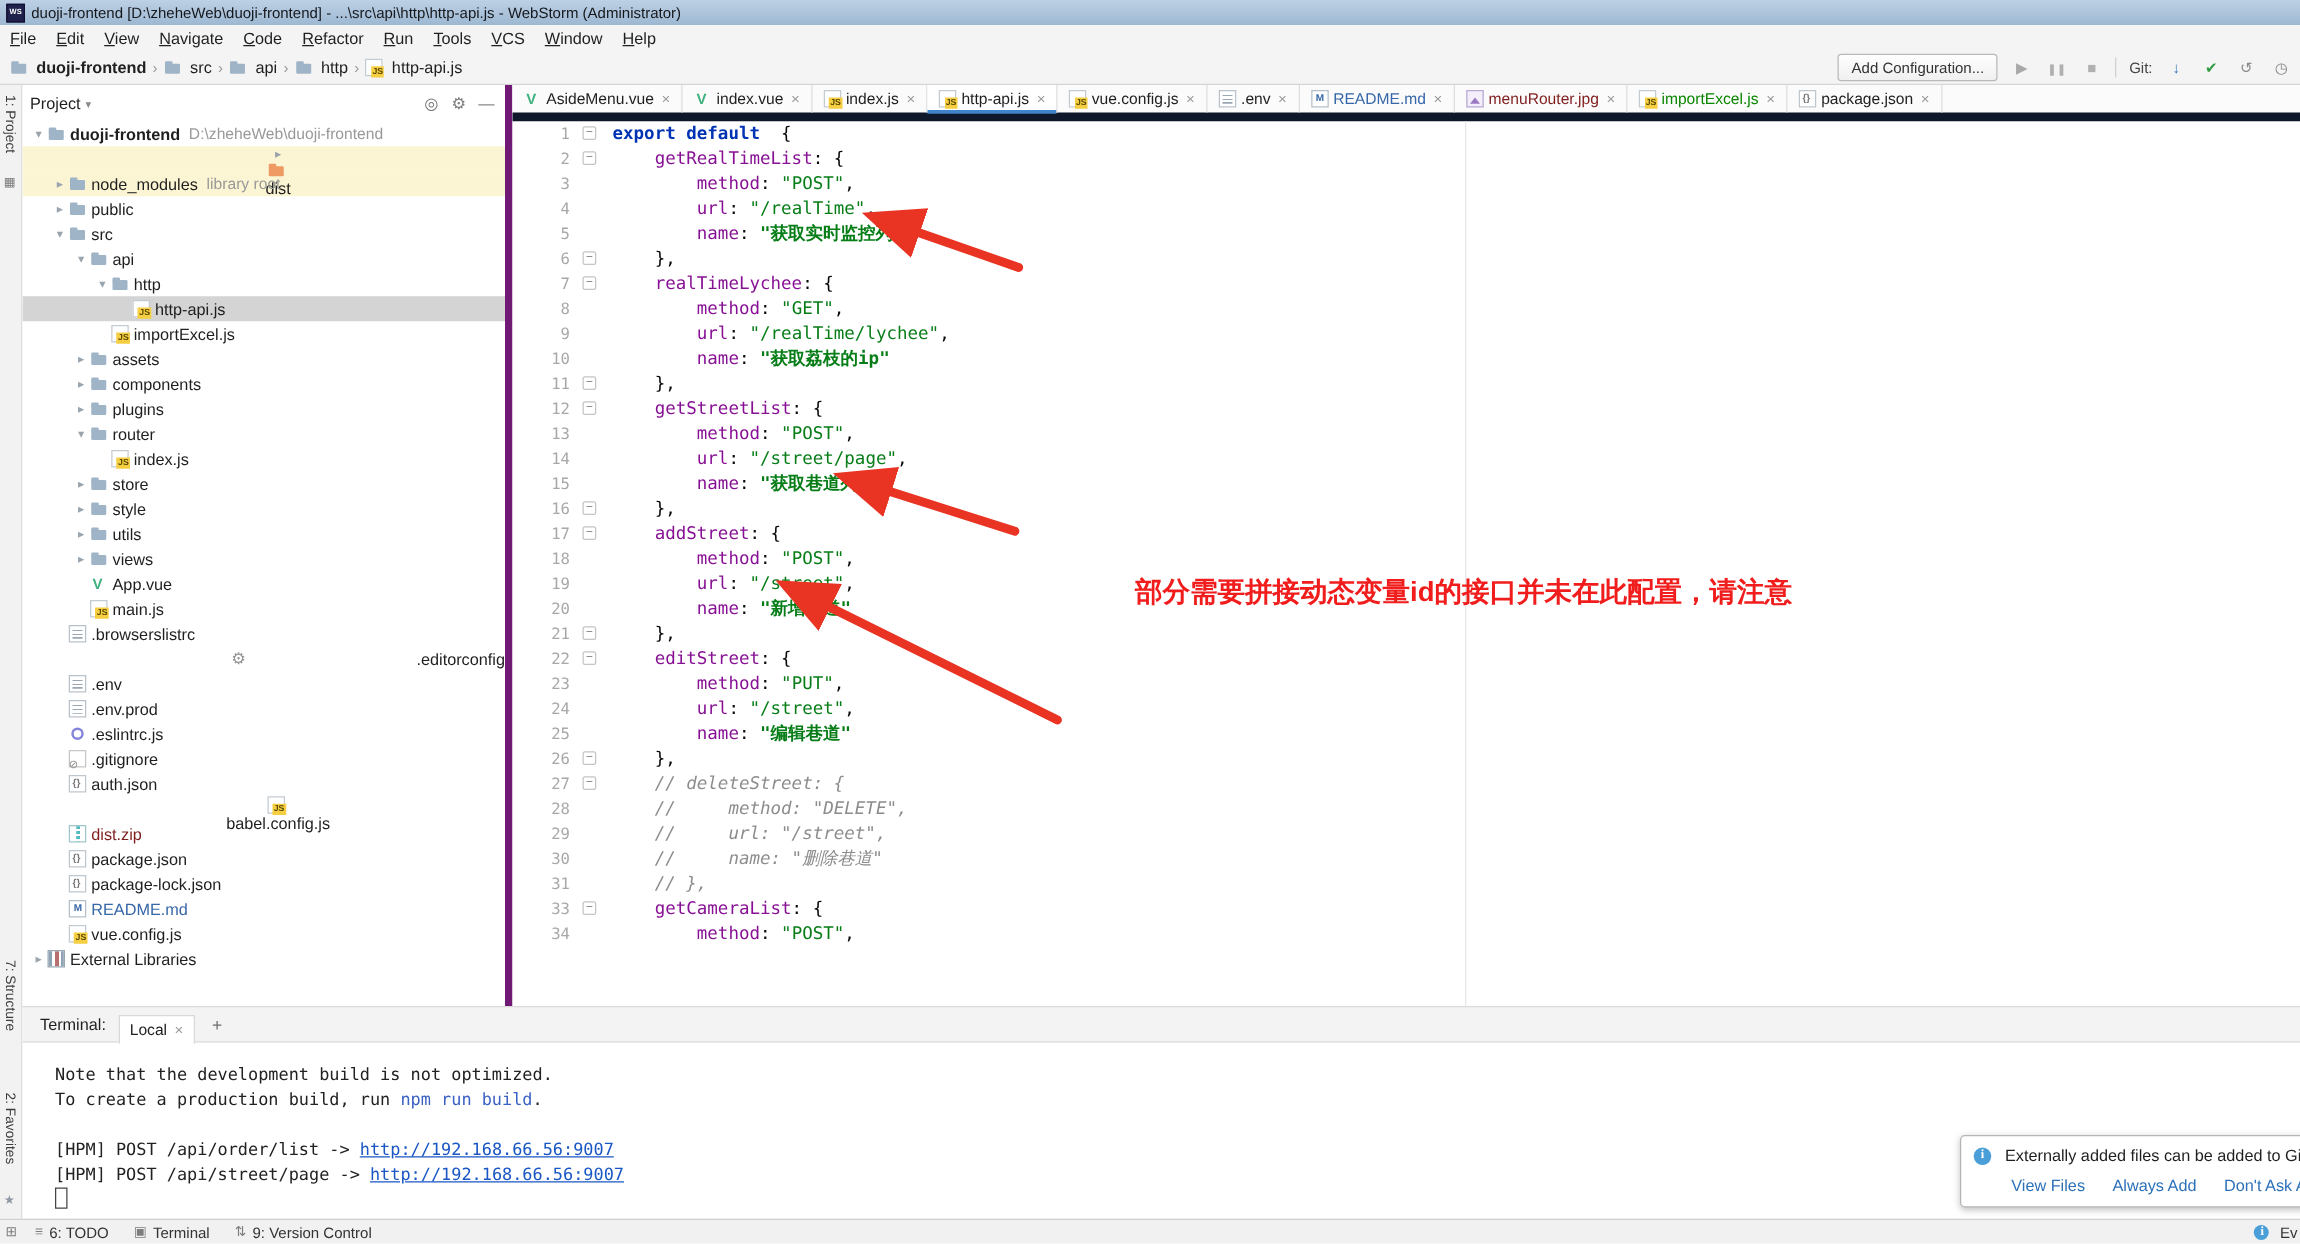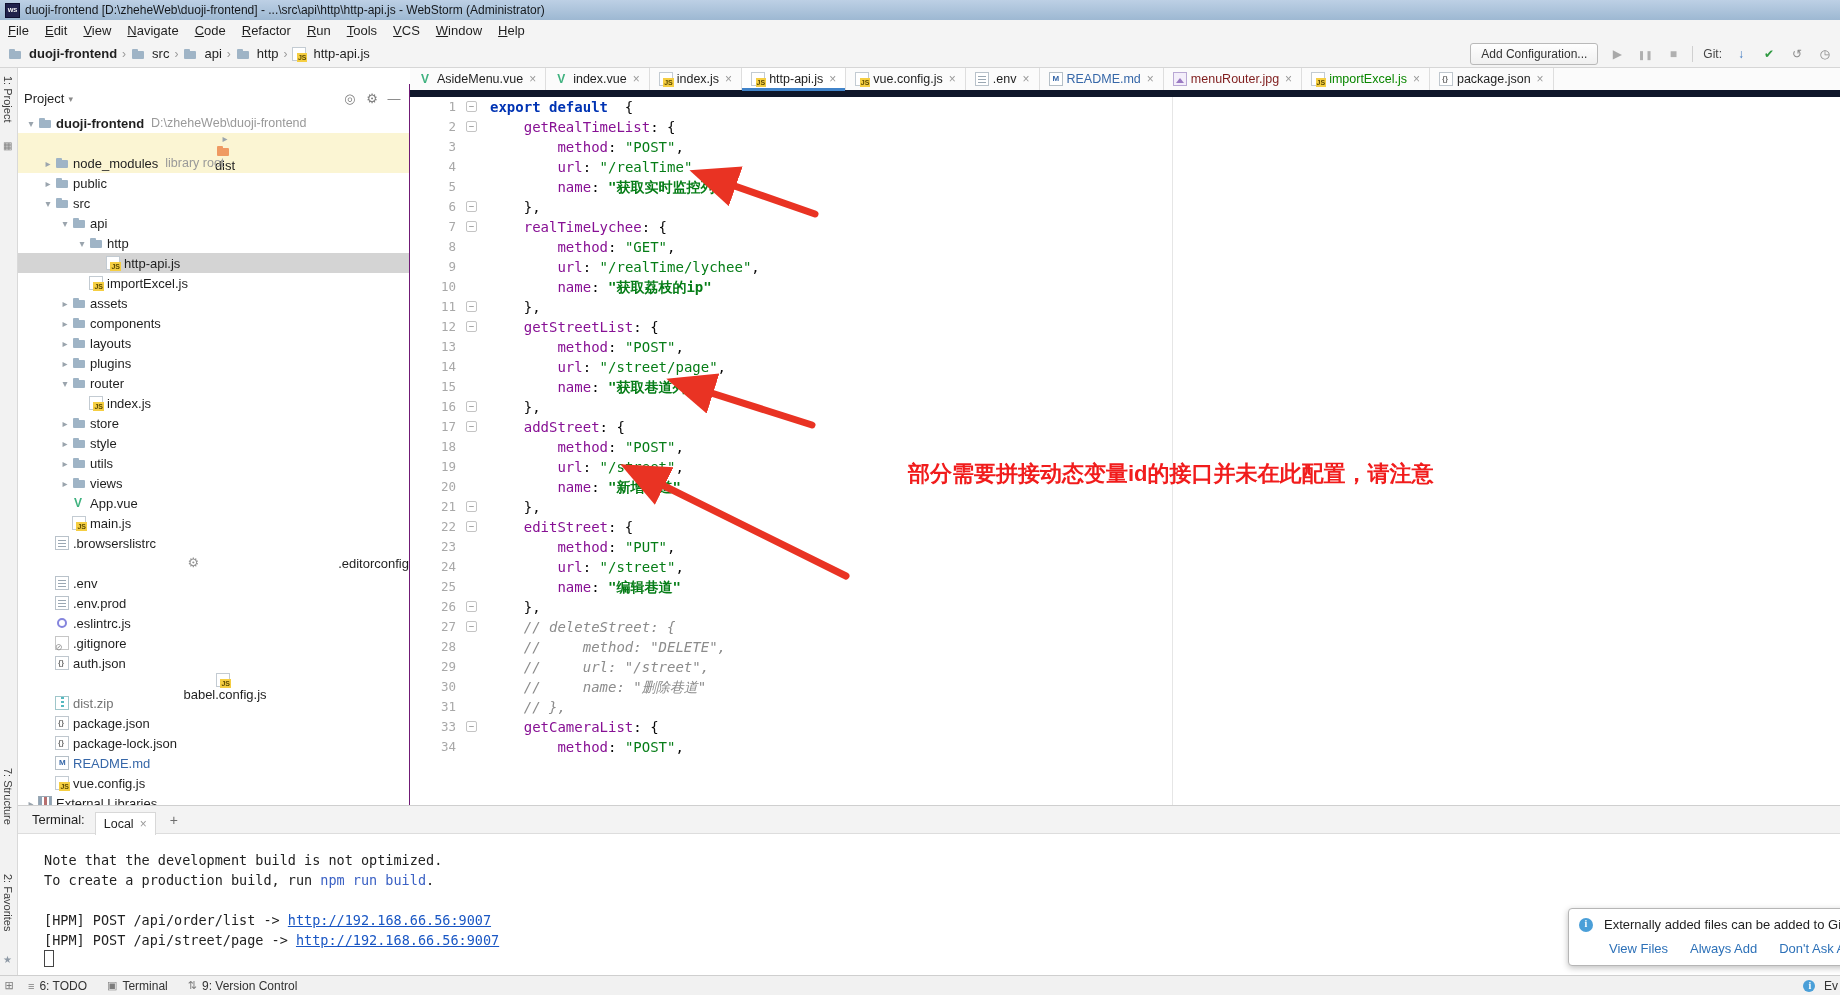--- a/index.html
+++ b/index.html
@@ -33,22 +33,22 @@
   .gi-rollback::before{content:"↺";color:#8b8b8b}
   .gi-clock::before{content:"◷";color:#8b8b8b}
   .git-label{font-size:12px;color:#444}
   .tb-divider{width:1px;height:16px;background:#d0d0d0}
   
   .lstrip{position:absolute;left:0;top:68px;width:18px;height:907px;background:#f2f2f2;
     border-right:1px solid #d9d9d9;box-sizing:border-box}
   .vlabel{position:absolute;left:2px;writing-mode:vertical-rl;font-size:11px;color:#3c3c3c;white-space:nowrap}
   .stripe-ic{position:absolute;left:3px;font-size:10px;color:#7d7d7d}
   
-  .ppanel{position:absolute;left:18px;top:84px;width:392px;height:737px;background:#fff;
-    border-right:1px solid #701a75;box-sizing:border-box;overflow:hidden}
+  .ppanel{position:absolute;left:18px;top:68px;width:392px;height:737px;background:#fff;
+    border-right:6px solid #701a75;box-sizing:border-box;overflow:hidden}
   .phead{height:29px;display:flex;align-items:center;padding:0 6px;font-size:13px;gap:4px;box-sizing:border-box}
   .phead .caret{color:#8a8a8a;font-size:9px}
   .phead .spacer{flex:1}
   .phico{width:18px;text-align:center;color:#7e7e7e;font-size:13px}
   .tree{position:absolute;left:0;top:29px;right:0;bottom:0;font-size:13px}
   .trow{height:20px;display:flex;align-items:center;white-space:nowrap;box-sizing:border-box}
   .trow.hl{background:#fbf5d3}
   .trow.sel{background:#d4d4d4}
   .arr{width:14px;flex:none;color:#9aa4ad;font-size:10px;text-align:center}
   .arr.open::before{content:"▾"}
@@ -275,25 +275,20 @@
         <span class="tl">assets</span>
       </div>
       <div class="trow" style="padding-left: 40px;">
         <span class="arr closed"></span>
         <span class="ic ic-folder"></span>
         <span class="tl">components</span>
       </div>
       <div class="trow" style="padding-left: 40px;">
         <span class="arr closed"></span>
         <span class="ic ic-folder"></span>
-        <span class="tl">layouts</span>
-      </div>
-      <div class="trow" style="padding-left: 40px;">
-        <span class="arr closed"></span>
-        <span class="ic ic-folder"></span>
         <span class="tl">plugins</span>
       </div>
       <div class="trow" style="padding-left: 40px;">
         <span class="arr open"></span>
         <span class="ic ic-folder"></span>
         <span class="tl">router</span>
       </div>
       <div class="trow" style="padding-left: 57px;">
         <span class="arr "></span>
         <span class="ic ic-js"></span>
@@ -365,21 +360,21 @@
         <span class="tl">auth.json</span>
       </div>
       <div class="trow" style="padding-left: 23px; flex-direction: column;">
         <span class="arr "></span>
         <span class="ic ic-js"></span>
         <span class="tl">babel.config.js</span>
       </div>
       <div class="trow" style="padding-left: 23px;">
         <span class="arr "></span>
         <span class="ic ic-zip"></span>
-        <span class="tl" style="color: #737373;">dist.zip</span>
+        <span class="tl" style="color: #7f1d1d;">dist.zip</span>
       </div>
       <div class="trow" style="padding-left: 23px;">
         <span class="arr "></span>
         <span class="ic ic-json"></span>
         <span class="tl">package.json</span>
       </div>
       <div class="trow" style="padding-left: 23px;">
         <span class="arr "></span>
         <span class="ic ic-json"></span>
         <span class="tl">package-lock.json</span>

